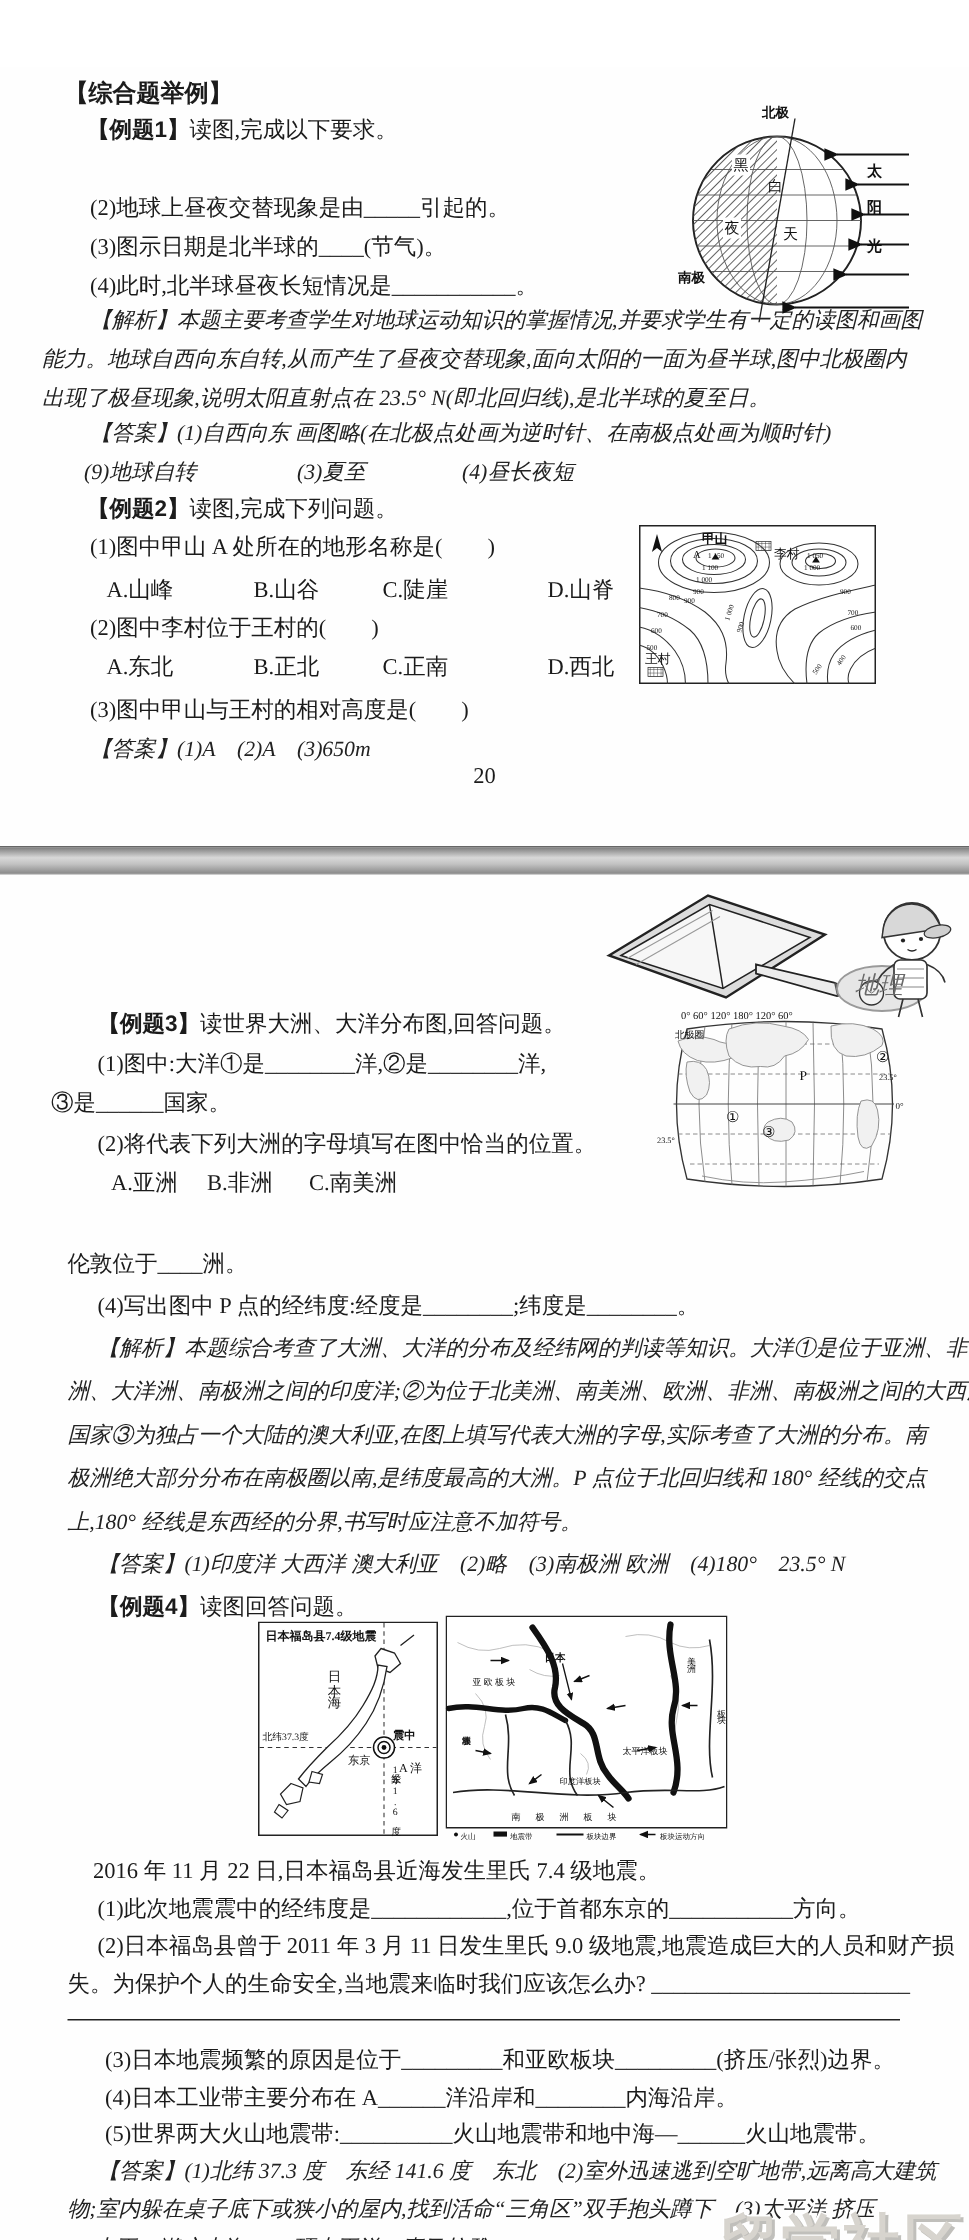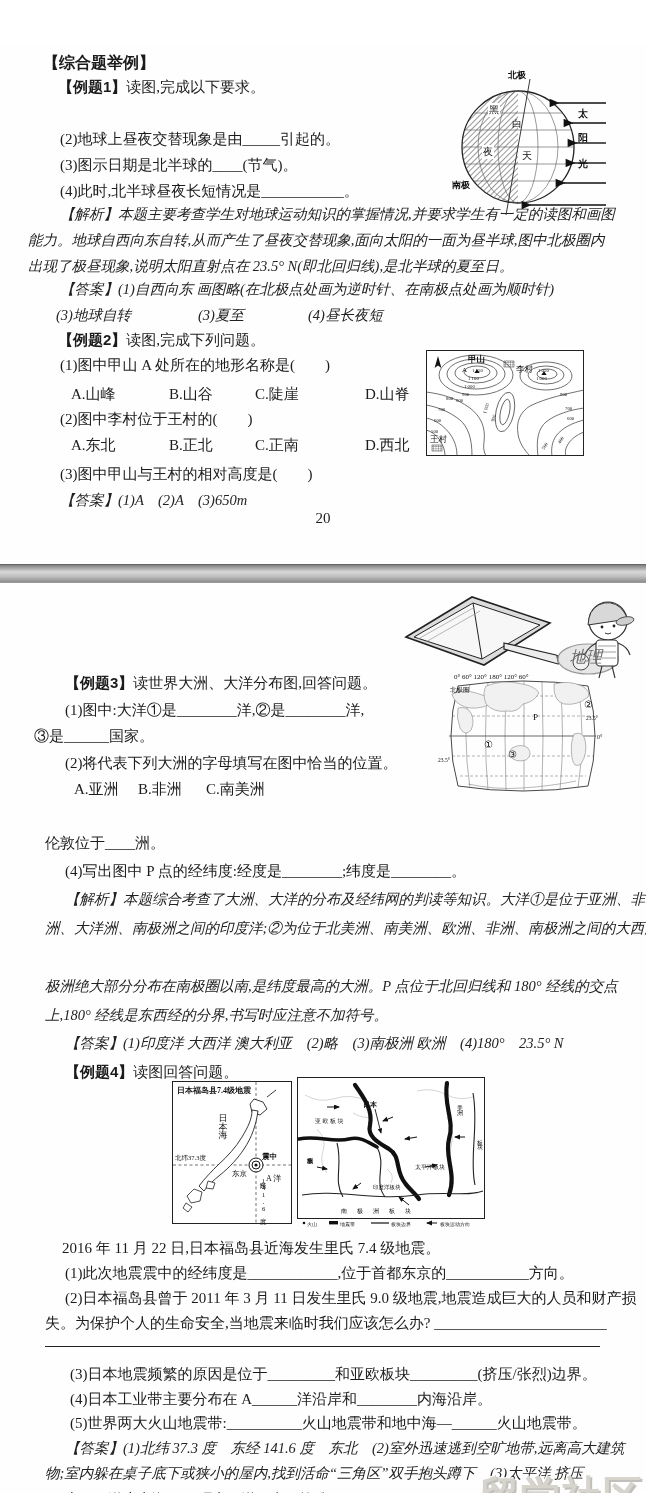--- a/index.html
+++ b/index.html
@@ -35,21 +35,21 @@
 
   <div class="ln" style="left:58px;top:32px"><span class="etag">【例题1】</span><span>读图,完成以下要求。</span></div>
   <div class="ln" style="left:60px;top:85px">(2)地球上昼夜交替现象是由_____引起的。</div>
   <div class="ln" style="left:60px;top:111px">(3)图示日期是北半球的____(节气)。</div>
   <div class="ln" style="left:60px;top:137px">(4)此时,北半球昼夜长短情况是___________。</div>
   <div class="ln kai" style="left:60px;top:160px">【解析】本题主要考查学生对地球运动知识的掌握情况,并要求学生有一定的读图和画图</div>
   <div class="ln kai" style="left:28px;top:186px">能力。地球自西向东自转,从而产生了昼夜交替现象,面向太阳的一面为昼半球,图中北极圈内</div>
   <div class="ln kai" style="left:28px;top:212px">出现了极昼现象,说明太阳直射点在 23.5° N(即北回归线),是北半球的夏至日。</div>
   <div class="ln kai" style="left:60px;top:235px">【答案】(1)自西向东 画图略(在北极点处画为逆时针、在南极点处画为顺时针)</div>
   <div class="ln kai" style="left:0;top:261px;width:646px">
-    <span class="opt" style="left:56px">(3)地球自转</span>
+    <span class="opt" style="left:56px">(9)地球自转</span>
     <span class="opt" style="left:198px">(3)夏至</span>
     <span class="opt" style="left:308px">(4)昼长夜短</span>
   </div>
 
   <div class="ln" style="left:58px;top:285px"><span class="etag">【例题2】</span><span>读图,完成下列问题。</span></div>
   <div class="ln" style="left:60px;top:311px">(1)图中甲山 A 处所在的地形名称是(　　)</div>
   <div class="ln" style="left:0;top:340px;width:646px">
     <span class="opt" style="left:71px">A.山峰</span>
     <span class="opt" style="left:169px">B.山谷</span>
     <span class="opt" style="left:255px">C.陡崖</span>
@@ -201,20 +201,21 @@
   <div class="ln" style="left:65px;top:709px">(2)将代表下列大洲的字母填写在图中恰当的位置。</div>
   <div class="ln" style="left:0;top:735px;width:646px">
     <span class="opt" style="left:74px">A.亚洲</span>
     <span class="opt" style="left:138px">B.非洲</span>
     <span class="opt" style="left:206px">C.南美洲</span>
   </div>
   <div class="ln" style="left:45px;top:789px">伦敦位于____洲。</div>
   <div class="ln" style="left:65px;top:817px">(4)写出图中 P 点的经纬度:经度是________;纬度是________。</div>
   <div class="ln kai" style="left:65px;top:845px">【解析】本题综合考查了大洲、大洋的分布及经纬网的判读等知识。大洋①是位于亚洲、非</div>
   <div class="ln kai" style="left:45px;top:874px">洲、大洋洲、南极洲之间的印度洋;②为位于北美洲、南美洲、欧洲、非洲、南极洲之间的大西洋;</div>
+  <div class="ln kai" style="left:45px;top:903px">国家③为独占一个大陆的澳大利亚,在图上填写代表大洲的字母,实际考查了大洲的分布。南</div>
   <div class="ln kai" style="left:45px;top:932px">极洲绝大部分分布在南极圈以南,是纬度最高的大洲。P 点位于北回归线和 180° 经线的交点</div>
   <div class="ln kai" style="left:45px;top:961px">上,180° 经线是东西经的分界,书写时应注意不加符号。</div>
   <div class="ln kai" style="left:65px;top:989px">【答案】(1)印度洋 大西洋 澳大利亚　(2)略　(3)南极洲 欧洲　(4)180°　23.5° N</div>
   <div class="ln" style="left:65px;top:1017px"><span class="etag">【例题4】</span><span>读图回答问题。</span></div>
 
   <div class="fig" style="left:436px;top:625px;width:172px;height:130px">
     <svg width="172" height="130" viewBox="0 0 172 130">
       <path d="M22 16 Q8 66 22 116 Q87 126 152 116 Q166 66 152 16 Q87 6 22 16 Z" fill="none" stroke="#333" stroke-width="0.9"></path>
       <path d="M34 14 Q26 66 34 118" fill="none" stroke="#666" stroke-width="0.5"></path>
       <path d="M52 12 Q47 66 52 120" fill="none" stroke="#666" stroke-width="0.5"></path>

